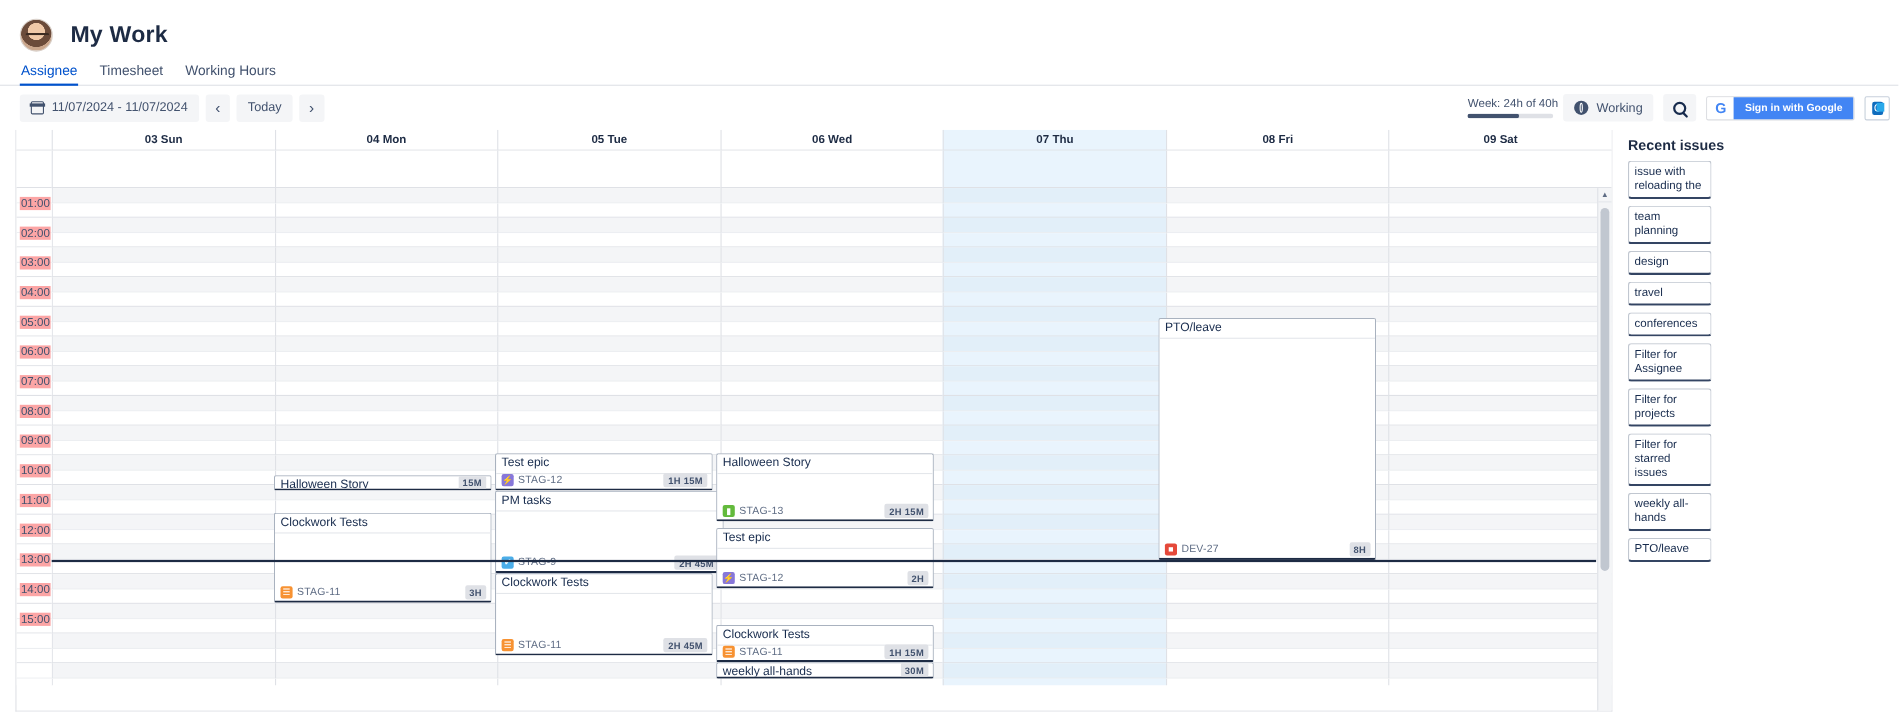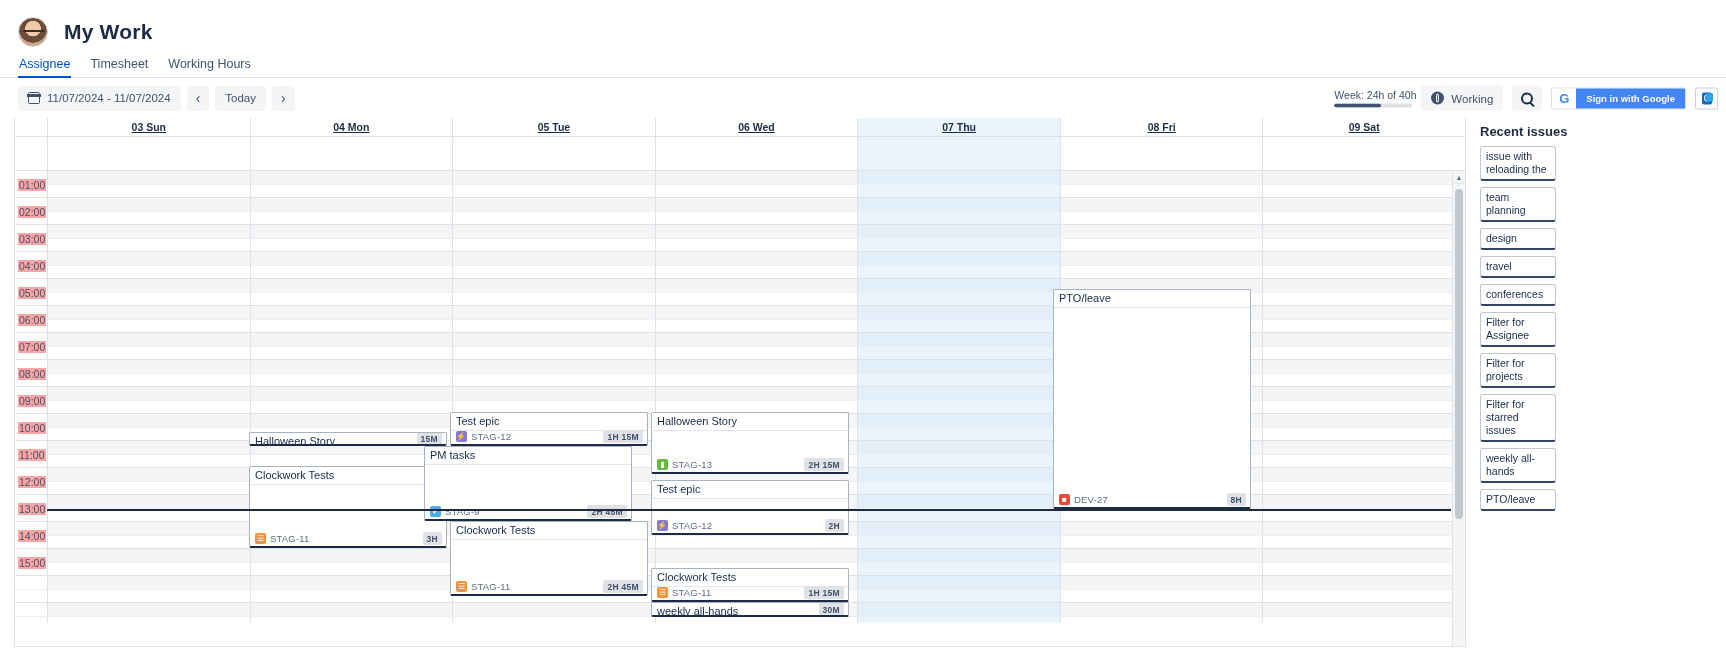--- a/index.html
+++ b/index.html
@@ -172,21 +172,20 @@
     padding: 0 0 0 14px;
     overflow: hidden;
   }
   .cal-frame {
     border: 1px solid #dfe1e6;
     border-top: none;
     height: 100%;
     width: 1452px;
     position: relative;
     background: #fff;
-    text-decoration: underline;
   }
 
   
   .cal-grid { display: grid; grid-template-columns: 32px repeat(7, 1fr); }
   .hdr-cell {
     height: 19px;
     border-left: 1px solid #dfe1e6;
     border-bottom: 1px solid #dfe1e6;
     display: flex; align-items: center; justify-content: center;
     font-size: 10.5px; font-weight: bold;
@@ -737,21 +736,21 @@
             <div class="event" style="left:435px;top:241px;width:198px;height:34px;">
               <div class="ev-title">Test epic</div>
               <div class="ev-foot">
                 <div class="ev-key">
                   <span class="key-ico" style="background:#8777d9">⚡</span>
                   <span class="key-txt">STAG-12</span>
                 </div>
                 <div class="dur">1H 15M</div>
               </div>
             </div>
-            <div class="event" style="left:409px;top:275px;width:208px;height:75px;">
+            <div class="event" style="left:435px;top:275px;width:208px;height:75px;">
               <div class="ev-title">PM tasks</div>
               <div class="ev-foot">
                 <div class="ev-key">
                   <span class="key-ico" style="background:#4bade8">✔</span>
                   <span class="key-txt">STAG-9</span>
                 </div>
                 <div class="dur">2H 45M</div>
               </div>
             </div>
             <div class="event" style="left:435px;top:350px;width:198px;height:75px;">

